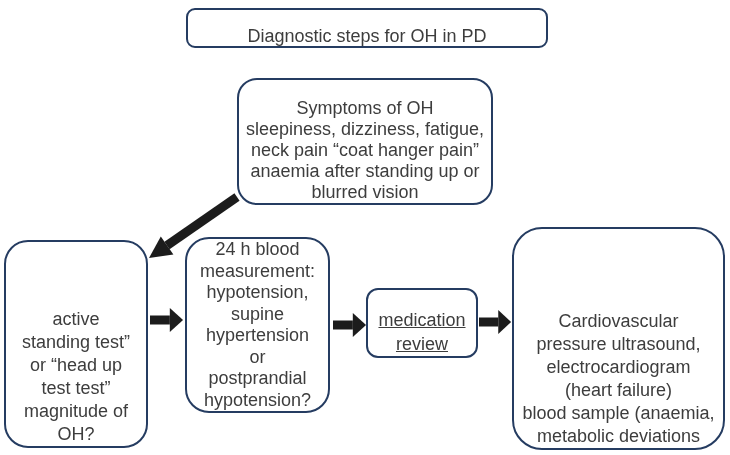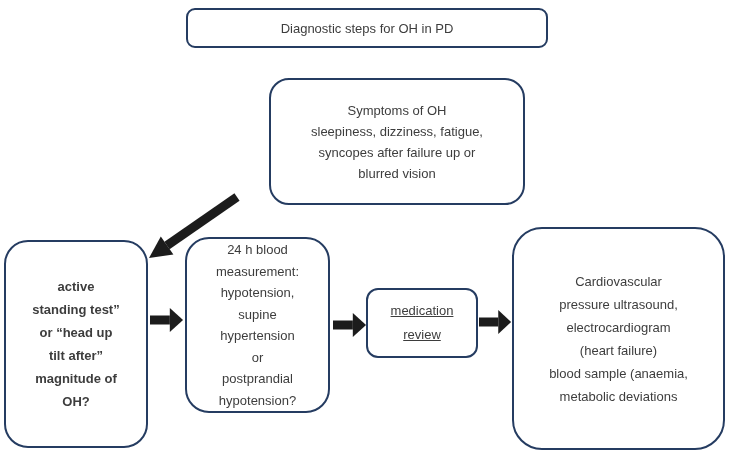--- a/index.html
+++ b/index.html
@@ -17,43 +17,41 @@
     overflow: hidden;
   }
   .node {
     position: absolute;
     box-sizing: border-box;
     border: 2px solid #253c61;
     background: #ffffff;
     display: flex;
     flex-direction: column;
     align-items: center;
-    justify-content: center;
+    justify-content: flex-end;
     text-align: center;
-    font-size: 13px;
+    font-size: 18px;
     line-height: 22px;
   }
   .node .ln { width: 100%; }
 
   #title-box {
     left: 186px; top: 8px; width: 362px; height: 40px;
     border-radius: 9px;
     line-height: 19px;
   }
   #symptoms-box {
     left: 237px; top: 78px; width: 256px; height: 127px;
     border-radius: 20px;
     line-height: 21px;
-    margin-left: 32px;
   }
   #box-standing {
     left: 4px; top: 240px; width: 144px; height: 208px;
     border-radius: 24px;
     line-height: 23px;
-    font-weight: bold;
   }
   #box-bp {
     left: 185px; top: 237px; width: 145px; height: 176px;
     border-radius: 24px;
     line-height: 21.5px;
   }
   #box-medication {
     left: 366px; top: 288px; width: 112px; height: 70px;
     border-radius: 12px;
     line-height: 24px;
@@ -77,34 +75,35 @@
 
 <div id="canvas">
 
   <div class="node" id="title-box">
     <div class="ln">Diagnostic steps for OH in PD</div>
   </div>
 
   <div class="node" id="symptoms-box">
     <div class="ln">Symptoms of OH</div>
     <div class="ln">sleepiness, dizziness, fatigue,</div>
-    <div class="ln">syncopes after failure up or</div>
+    <div class="ln">neck pain “coat hanger pain”</div>
+    <div class="ln">anaemia after standing up or</div>
     <div class="ln">blurred vision</div>
   </div>
 
   <svg class="arrow-svg" id="arrow-diagonal" width="100" height="80" viewBox="0 0 100 80">
     <line class="arrow-stroke" x1="97" y1="7" x2="27" y2="55.5" stroke-width="9"></line>
     <polygon class="arrow-fill" points="9,68 20.8,46.5 33.4,64.5"></polygon>
   </svg>
 
   <div class="node" id="box-standing">
     <div class="ln">active</div>
     <div class="ln">standing test”</div>
     <div class="ln">or “head up</div>
-    <div class="ln">tilt after”</div>
+    <div class="ln">test test”</div>
     <div class="ln">magnitude of</div>
     <div class="ln">OH?</div>
   </div>
 
   <svg class="arrow-svg" id="arrow-right-1" width="34" height="26" viewBox="0 0 36 26" preserveAspectRatio="none">
     <rect class="arrow-fill" x="0" y="8.5" width="21" height="9"></rect>
     <polygon class="arrow-fill" points="21,1 35,13 21,25"></polygon>
   </svg>
 
   <div class="node" id="box-bp">

